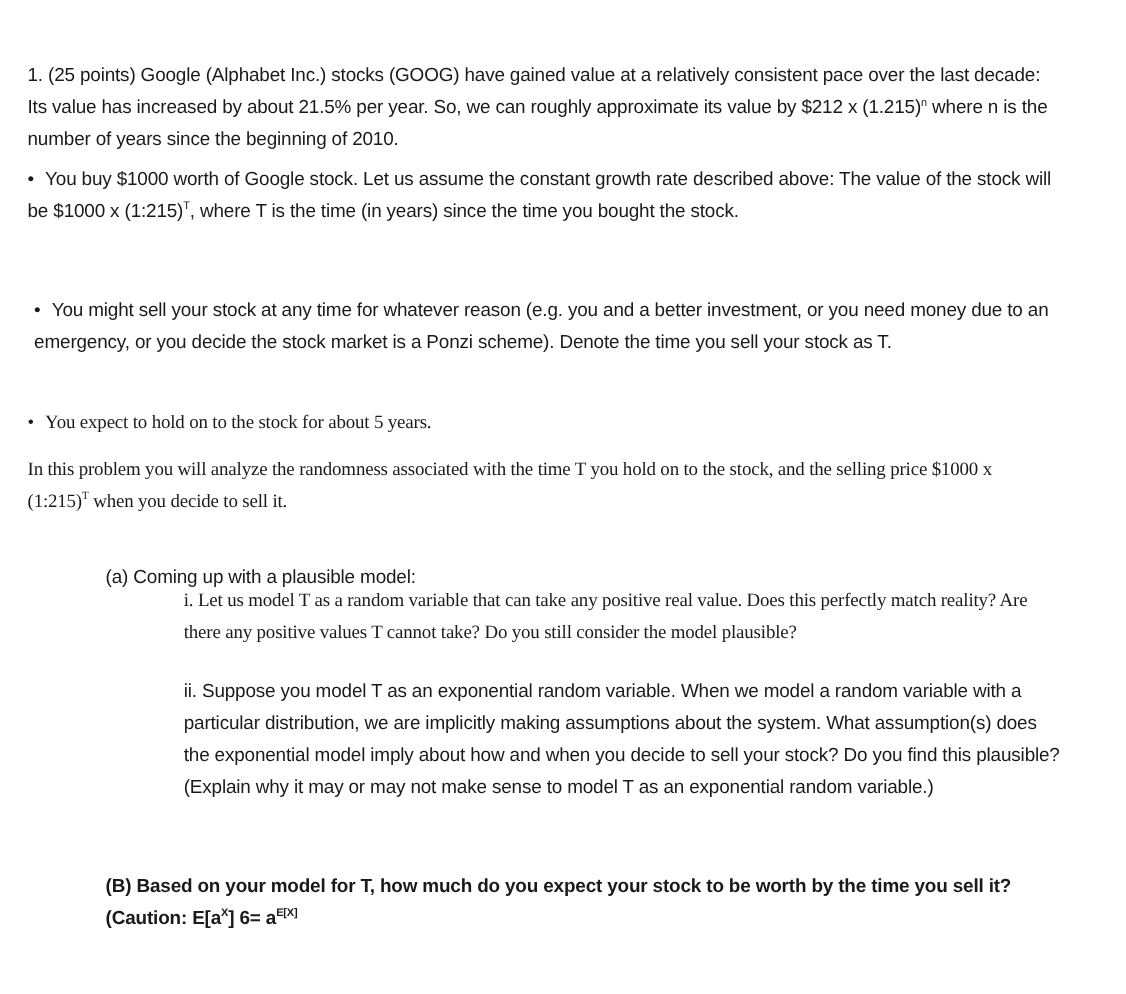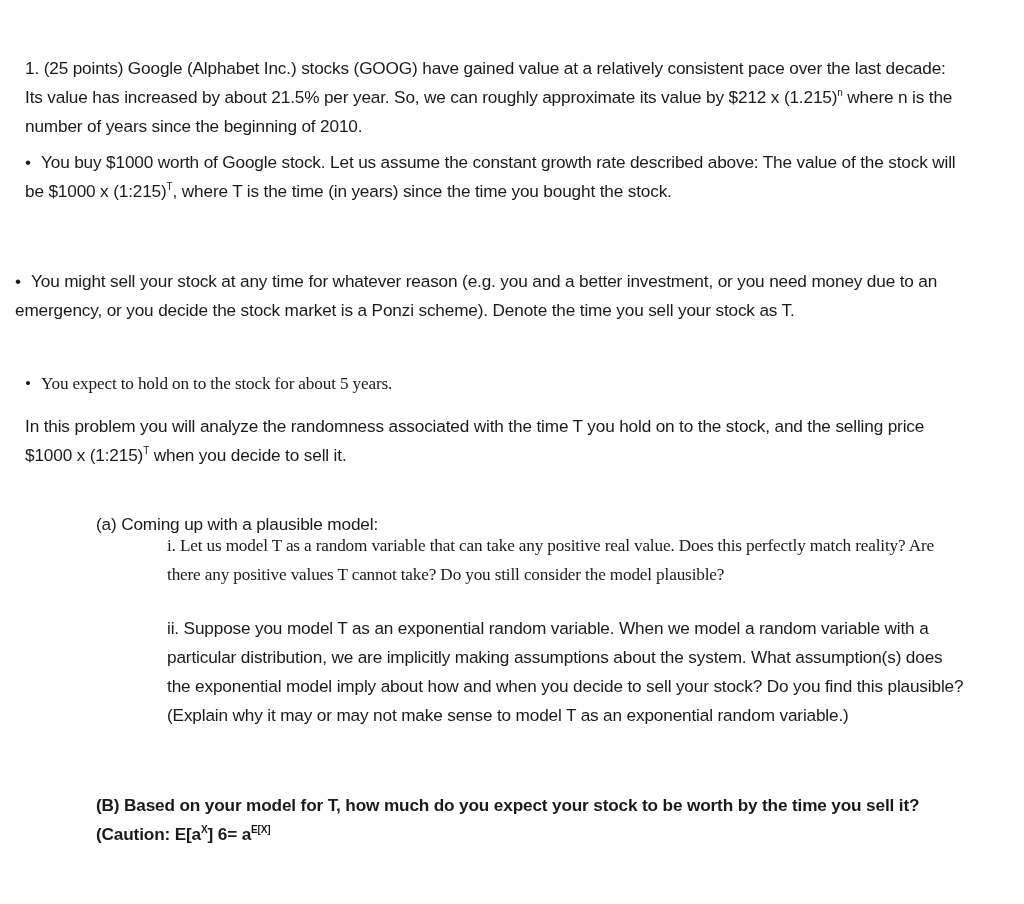--- a/index.html
+++ b/index.html
@@ -24,23 +24,23 @@
       width: 1024px;
     }
     .para {
       position: absolute;
       line-height: 29px;
       margin: 0;
       white-space: normal;
     }
     .intro { left: 25px; top: 18px; width: 930px; margin-top: 36px; }
     .b1 { left: 25px; top: 148px; width: 935px; }
-    .b2 { left: 15px; top: 267px; width: 935px; }
+    .b2 { left: 31px; top: 267px; width: 935px; }
     .b3 { left: 25px; top: 369px; width: 935px; font-family: Liberation Serif, serif; }
-    .prob { left: 25px; top: 412px; width: 935px; }
+    .prob { left: 25px; top: 412px; width: 935px; font-family: Liberation Serif, serif; }
     .parta { left: 96px; top: 486px; width: 860px; margin-top: 24px; }
     .sub1 { left: 167px; top: 531px; width: 800px; font-family: Liberation Serif, serif; }
     .sub2 { left: 167px; top: 614px; width: 800px; }
     .partb { left: 96px; top: 791px; width: 870px; font-weight: bold; }
     sup {
       font-size: 10px;
       line-height: 0;
       vertical-align: 0;
       position: relative;
       top: -7px;

